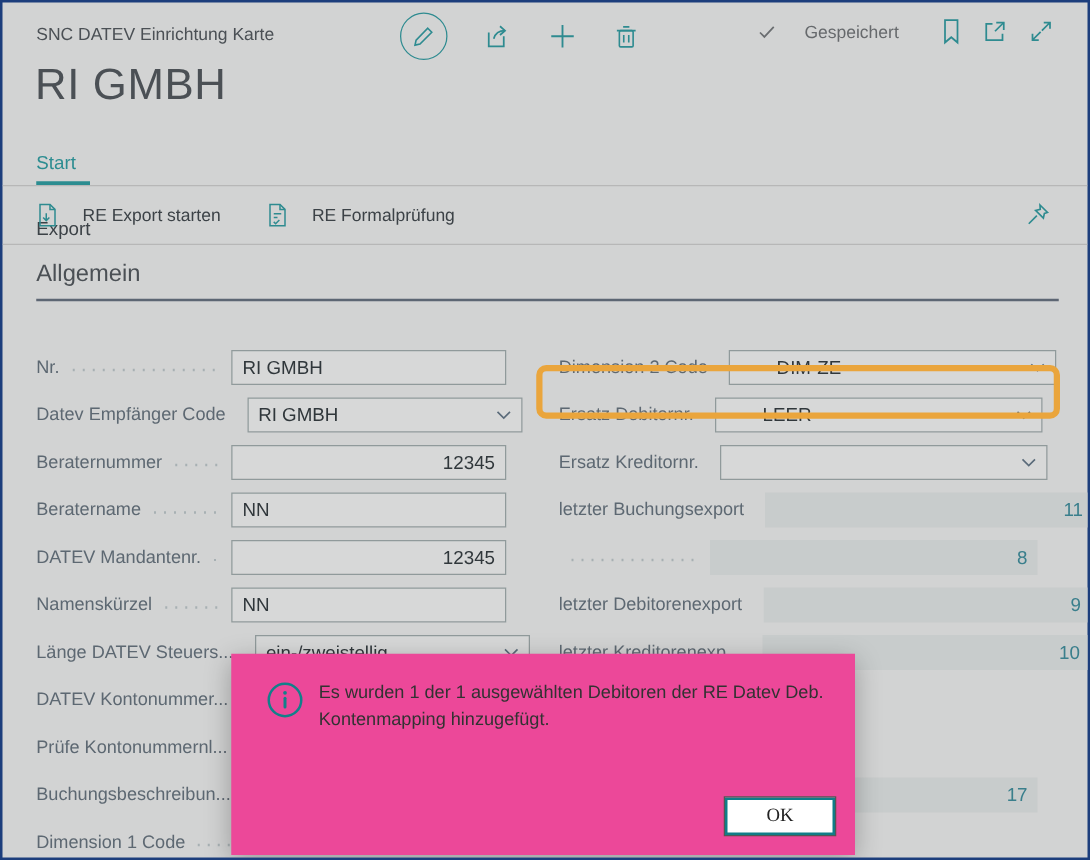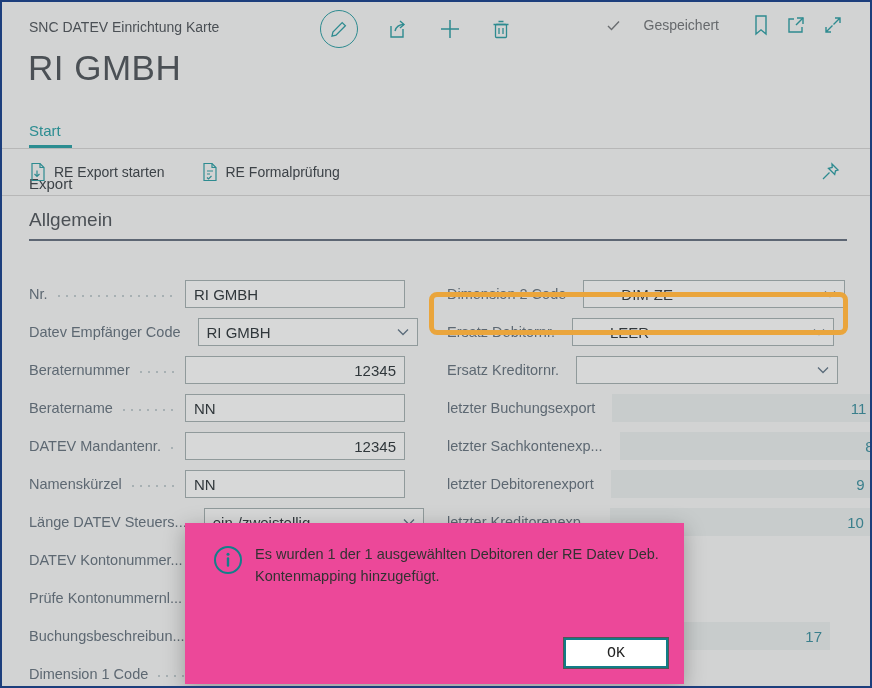--- a/index.html
+++ b/index.html
@@ -20,21 +20,21 @@
   
   .page-title { position:absolute; left:26px; top:46px; font-size:35px; font-weight:300;
     color:#4b5055; letter-spacing:0.5px; }
   
   .tabs { position:absolute; left:27px; top:120px; display:flex; gap:27px; font-size:15px;flex-direction:column; }
   .tab { padding-bottom:6px; cursor:pointer; color:#3c4247; }
   .tab.active { color:#2c8d91; border-bottom:3px solid #2c8d91; }
   .tab-divider { position:absolute; left:0; right:0; top:146px; height:1px; background:#b7b7b7; }
   
   .actionbar { position:absolute; left:27px; top:147px; height:46px; display:flex; align-items:center; gap:36px; }
-  .action { display:flex; align-items:center; gap:7px; font-size:14px; color:#3c4247; cursor:pointer; }
+  .action { display:flex; align-items:center; gap:19px; font-size:14px; color:#3c4247; cursor:pointer; }
   .pin-btn { position:absolute; right:30px; top:160px; cursor:pointer; }
   .action-divider { position:absolute; left:0; right:0; top:193px; height:1px; background:#b7b7b7; }
   
   .section-title { position:absolute; left:27px; top:207px; font-size:19px; color:#4b5055; cursor:pointer; }
   .section-underline { position:absolute; left:27px; top:237px; width:818px; height:2px; background:#5d6673; }
   
   .form-col { position:absolute; top:273px; }
   .form-left  { left:27px;  width:376px; }
   .form-right { left:445px; width:383px; }
   .frow { display:flex; align-items:center; height:38px; }
@@ -53,24 +53,24 @@
   .spacer-row { height:38px; }
   
   .highlight-box { position:absolute; left:427px; top:290px; width:419px; height:43px;
     border:5px solid #eaa53c; border-radius:8px; z-index:5; pointer-events:none; }
   
   .dialog { position:absolute; left:183px; top:521px; width:499px; height:161px;
     background:#ec4899; box-shadow:0 5px 20px rgba(0,0,0,0.28); z-index:10; }
   .dialog-icon { position:absolute; left:28px; top:22px; }
   .dialog-msg { position:absolute; left:70px; top:21px; width:412px;
     font-size:14.5px; line-height:1.5; color:#323232; }
-  .ok-btn { position:absolute; right:16px; bottom:16px; width:104px; height:30px;
+  .ok-btn { position:absolute; right:16px; bottom:16px; width:88px; height:30px;
     background:#fff; border:2px solid #117d88; outline:1px solid #555555;
     display:flex; align-items:center; justify-content:center;
-    font-size:15px; color:#222; cursor:pointer; font-family:Liberation Mono, monospace;margin-left:15px; }
+    font-size:15px; color:#222; cursor:pointer; font-family:Liberation Serif, serif;margin-left:15px; }
   svg { display:block; }
 </style>
 </head>
 <body>
 
 <div class="window">
 
   <div class="caption-bar">
     <span class="caption-text">SNC DATEV Einrichtung Karte</span>
 
@@ -271,21 +271,20 @@
       </div>
     </div>
     <div class="frow">
       <span class="lbl">letzter Buchungsexport</span>
         <span class="leader"></span>
       <div class="fld readonly">
           <span class="val">11</span>
         </div>
     </div>
     <div class="frow">
-      <span class="lbl">letzter Sachkontenexp...</span>
         <span class="leader"></span>
       <div class="fld readonly">
           <span class="val">8</span>
         </div>
     </div>
     <div class="frow">
       <span class="lbl">letzter Debitorenexport</span>
         <span class="leader"></span>
       <div class="fld readonly">
           <span class="val">9</span>

